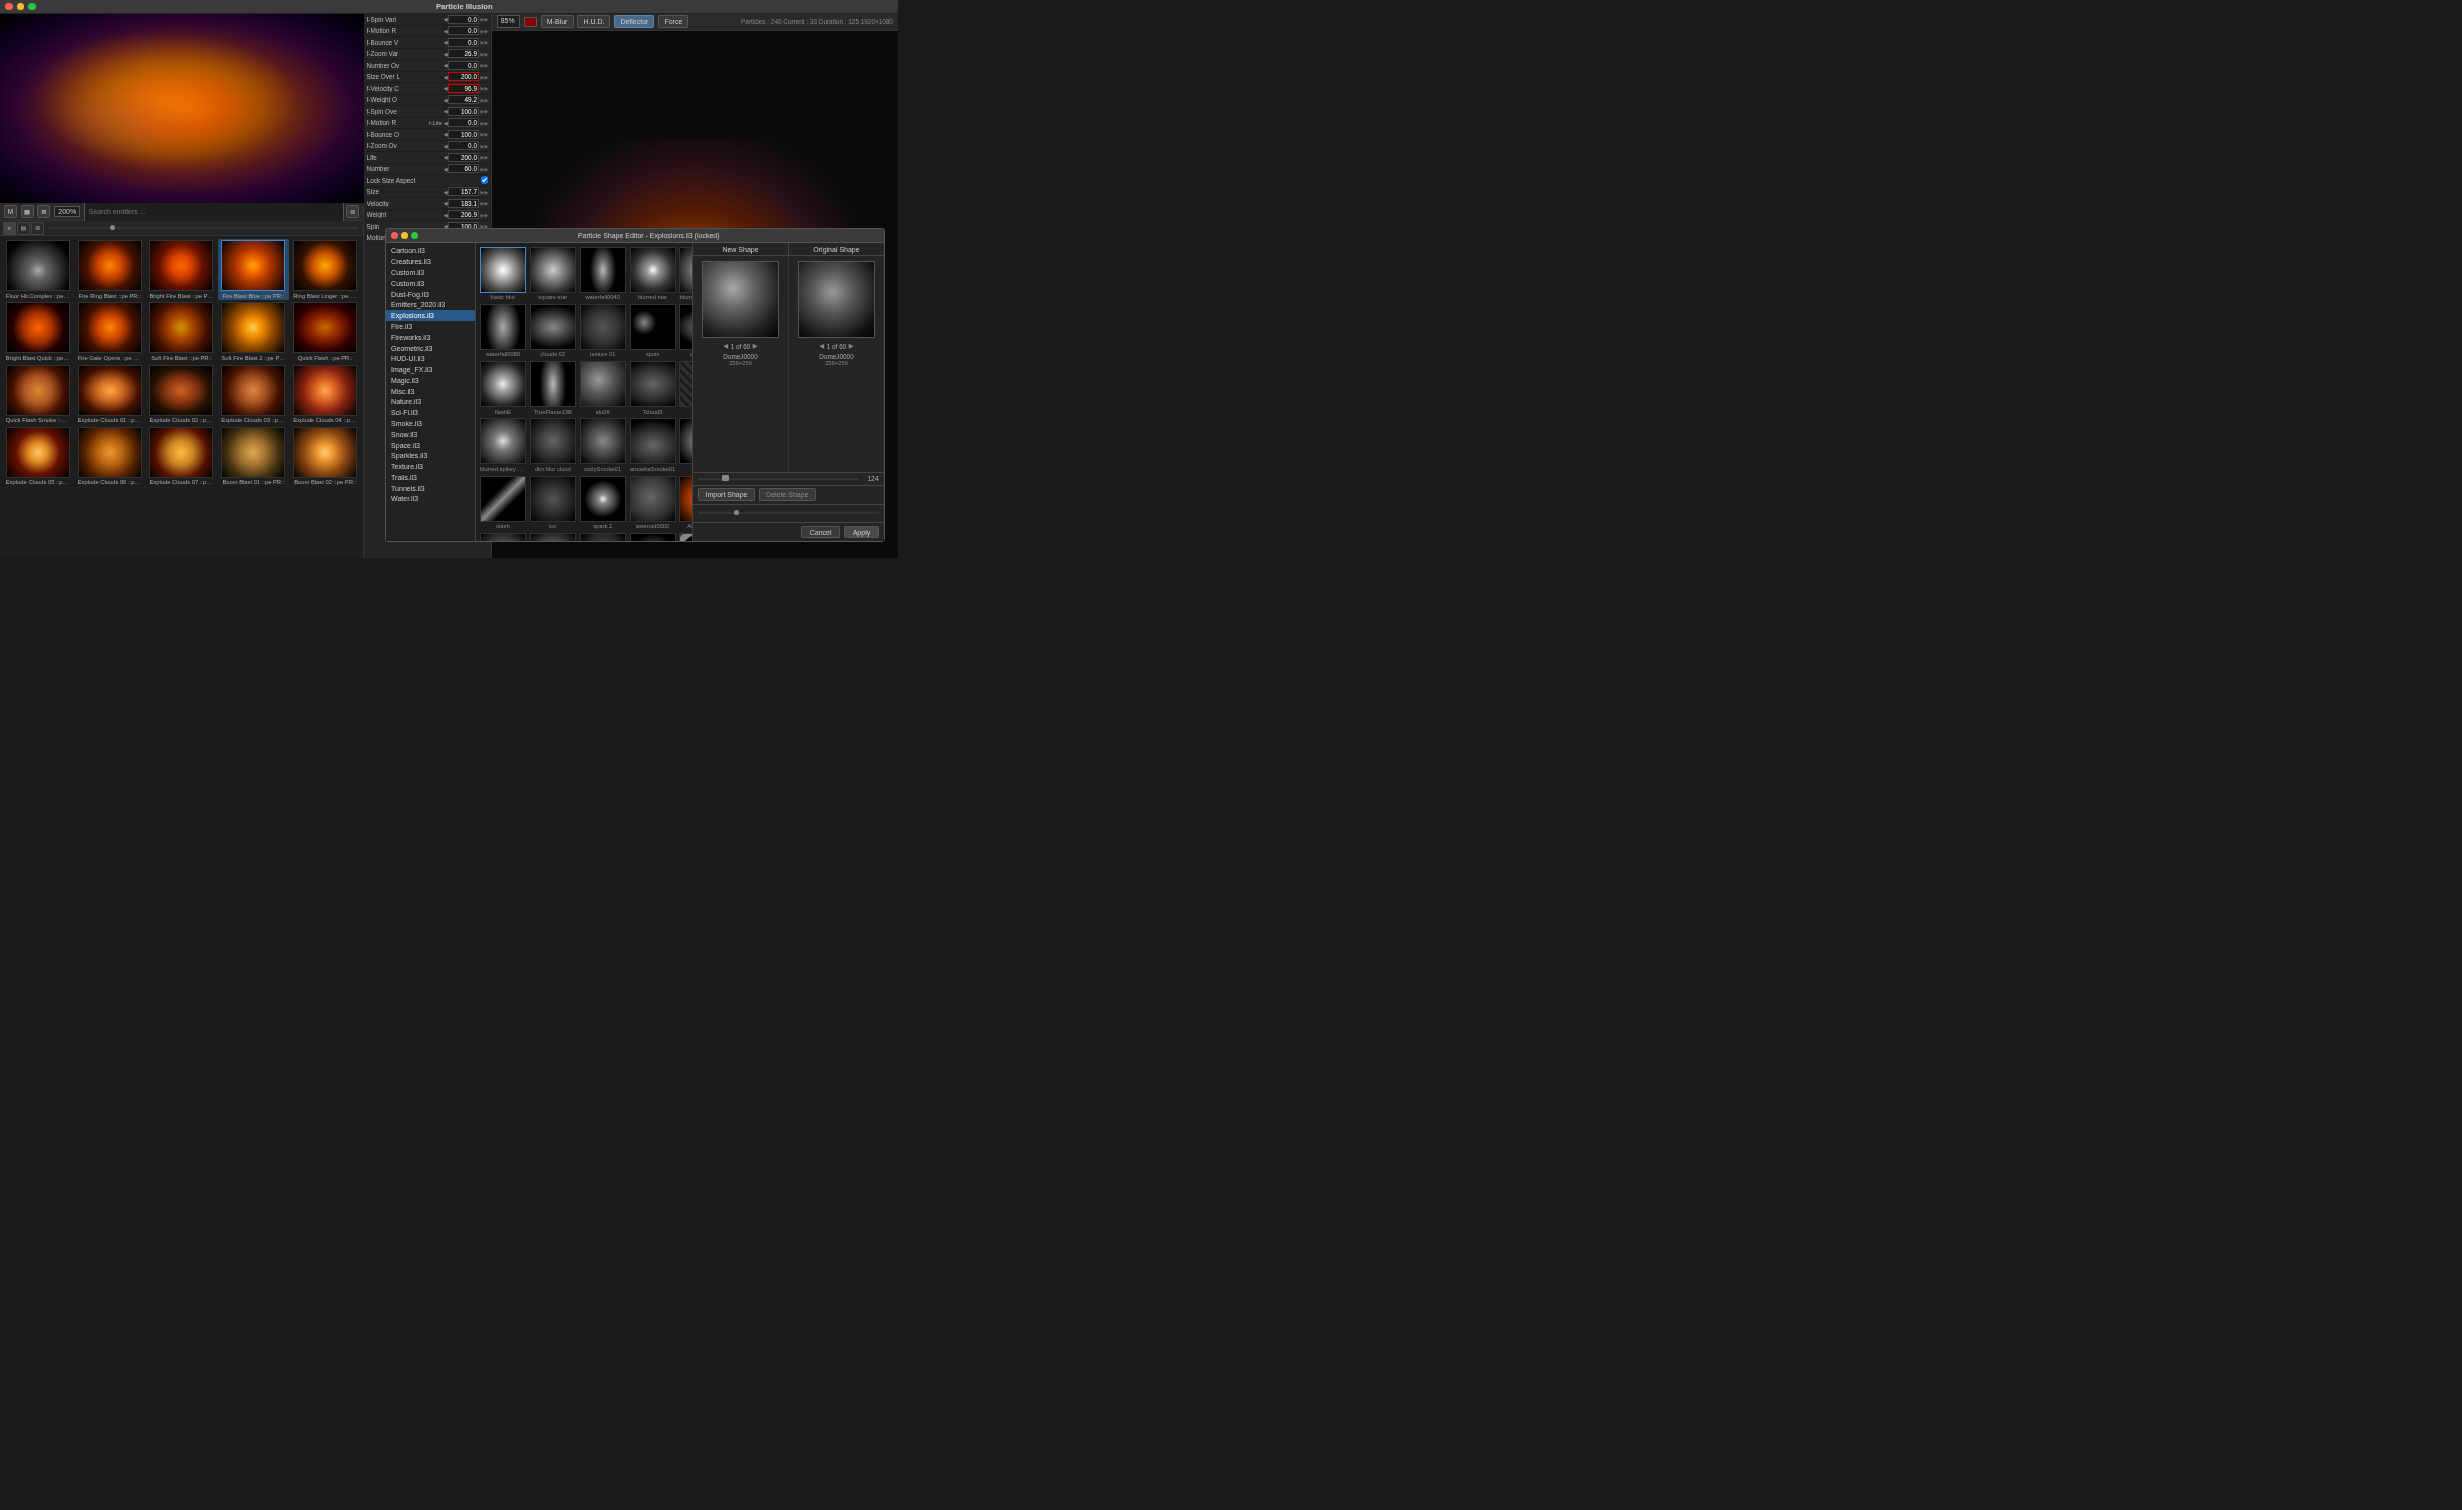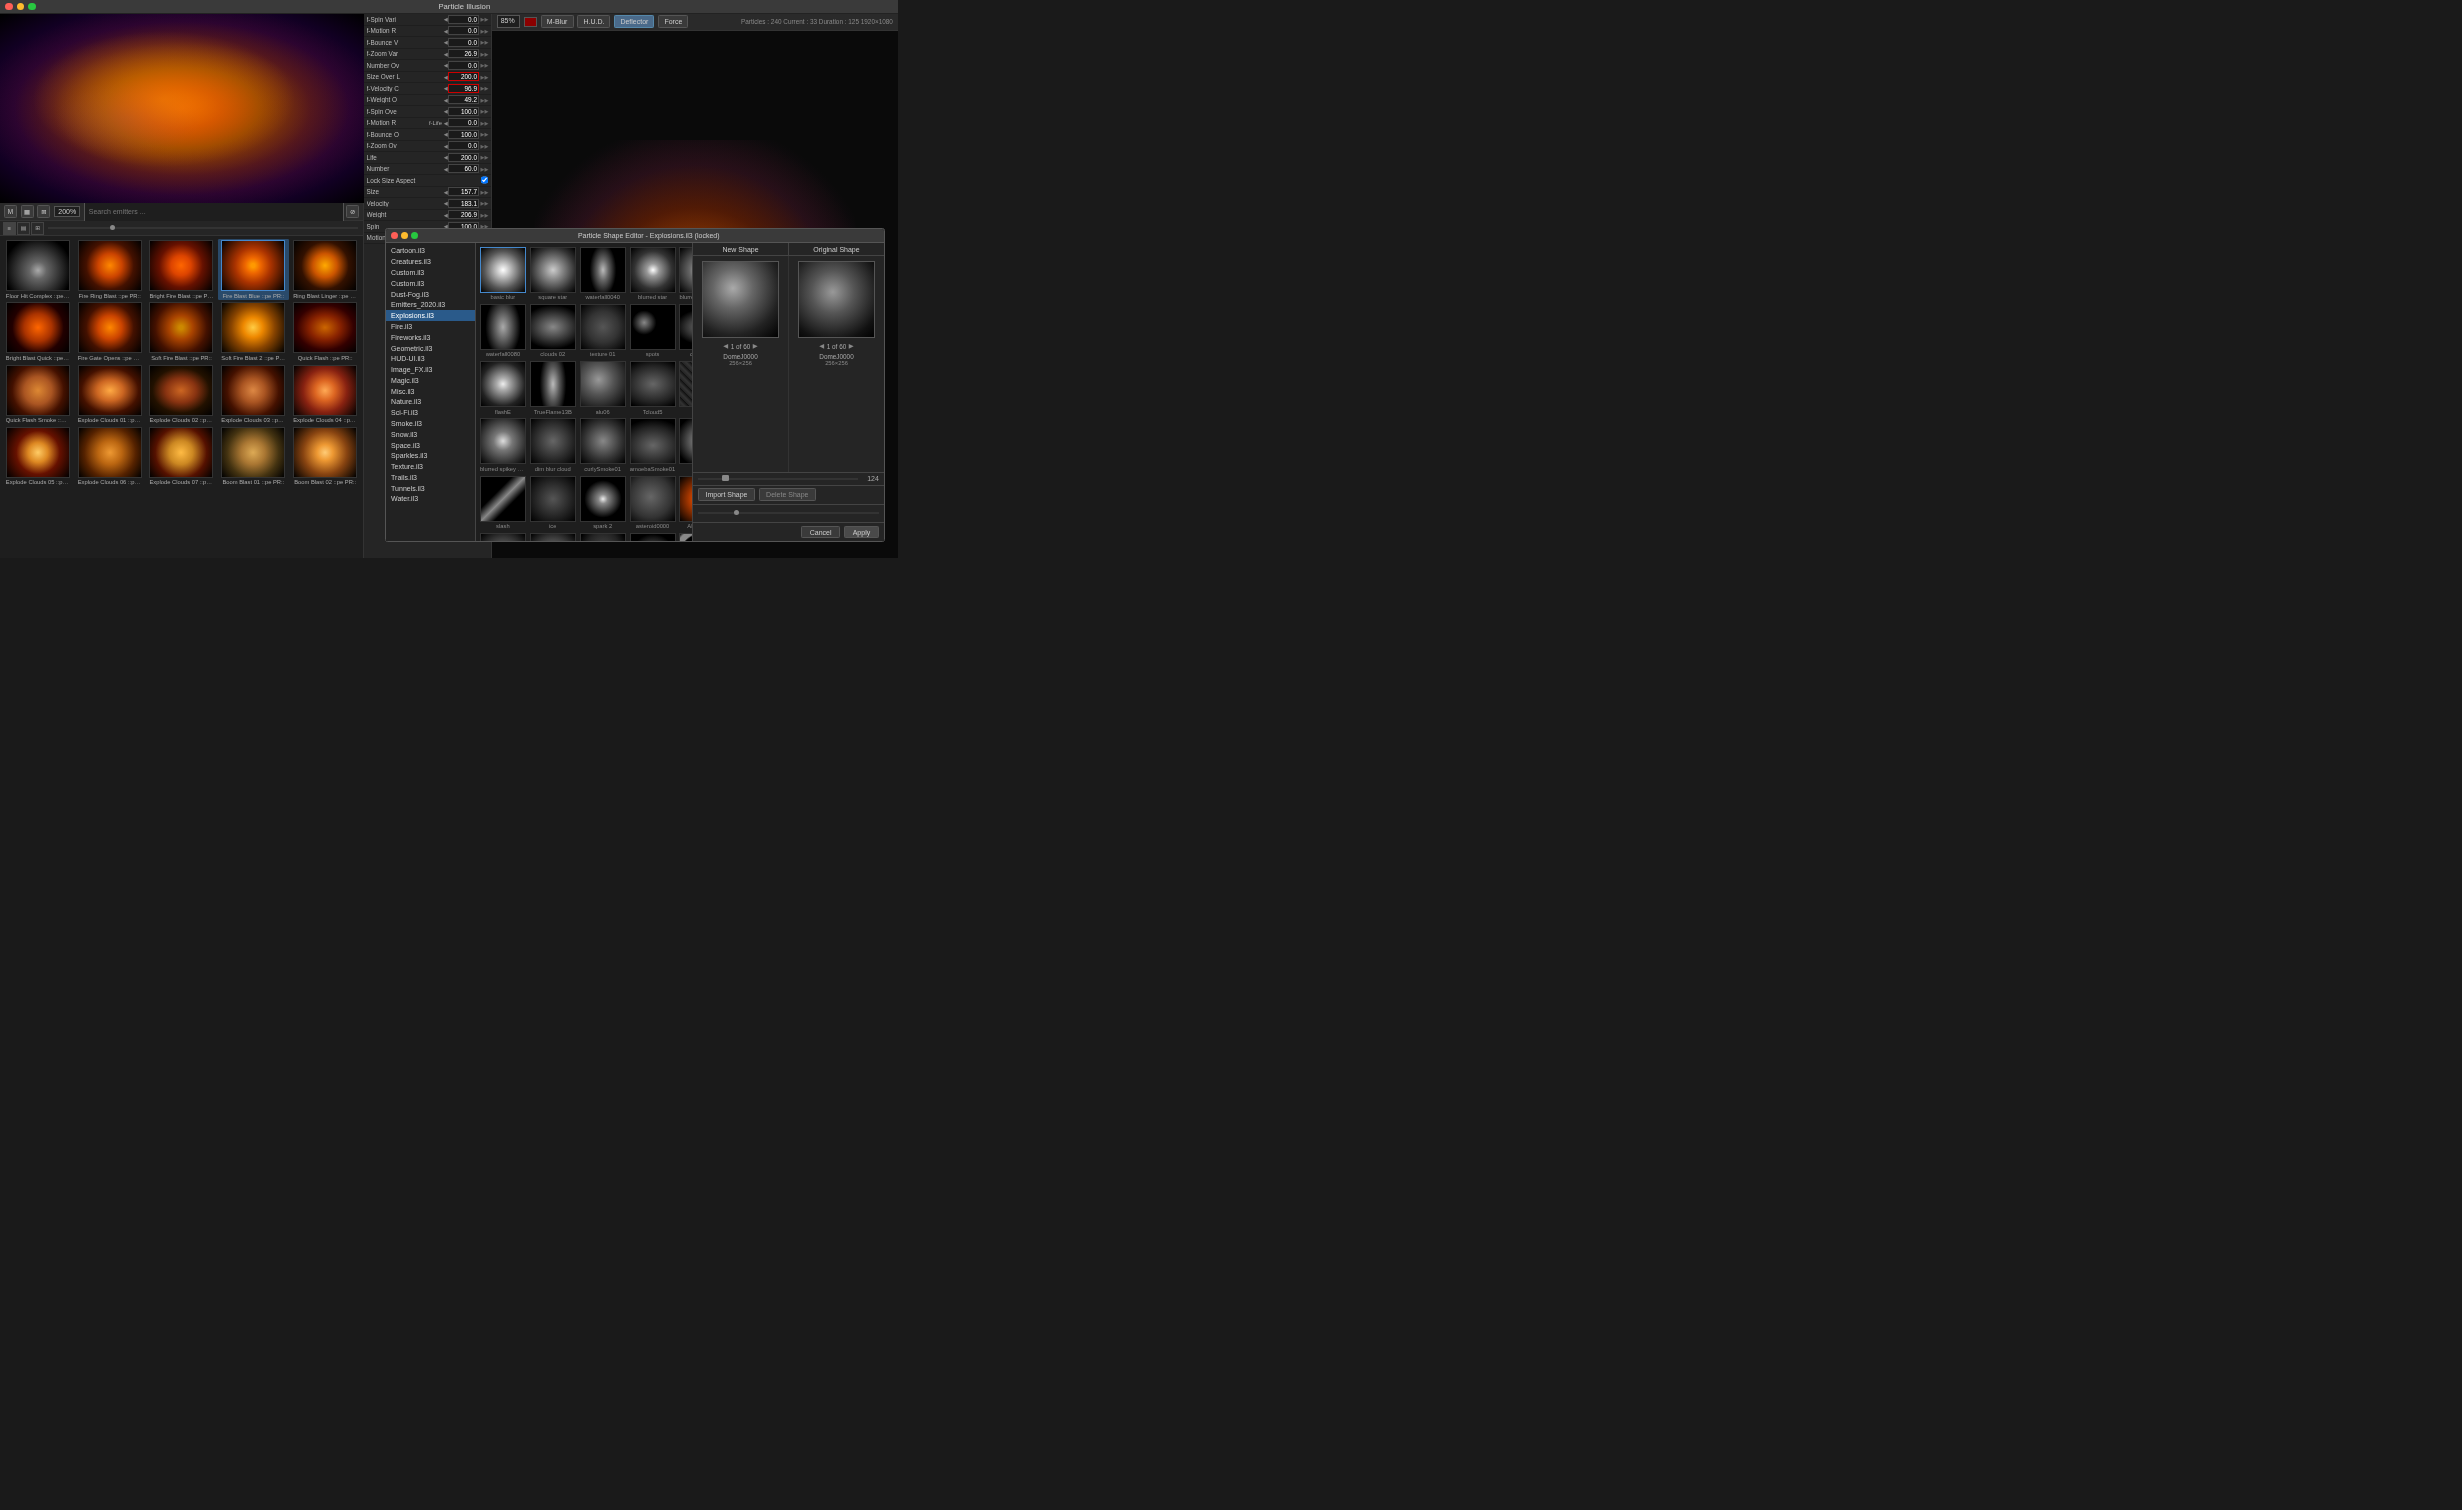--- a/index.html
+++ b/index.html
@@ -26,21 +26,21 @@
     .traffic-lights { display: flex; gap: 3.8px; align-items: center; }
     .tl { width: 7.7px; height: 7.7px; border-radius: 50%; }
     .tl-red { background: #ff5f57; }
     .tl-yellow { background: #febc2e; }
     .tl-green { background: #28c840; }
     .title-bar-text {
       flex: 1;
       text-align: center;
       font-size: 7.7px;
       color: #ccc;
-      font-weight: 400;
+      font-weight: 700;
     }
 
     
     .main-layout {
       display: flex;
       height: 544px;
     }
 
     
     .left-panel {

